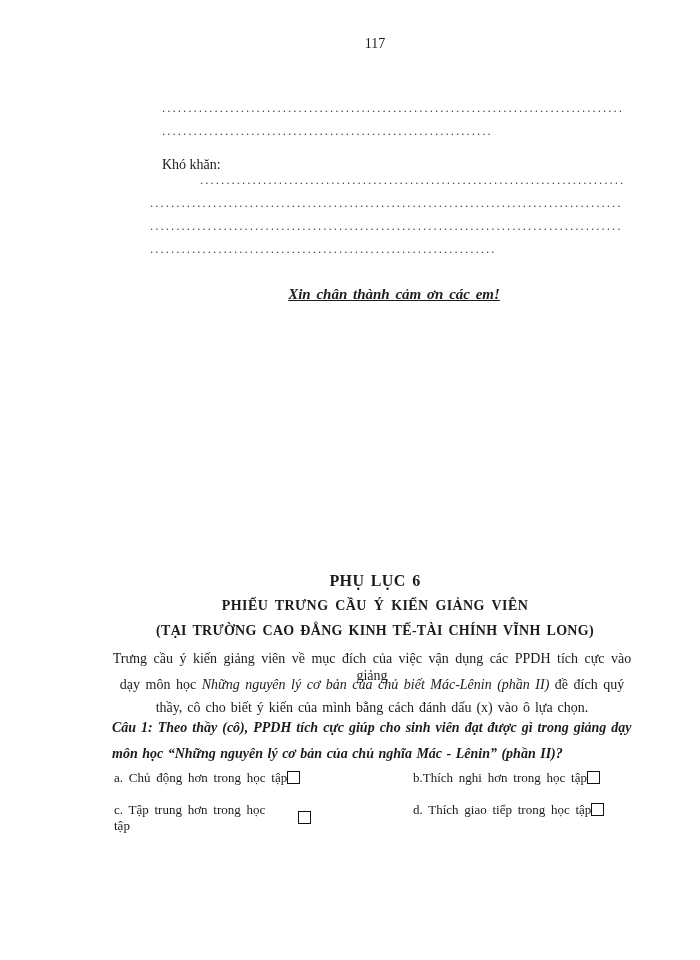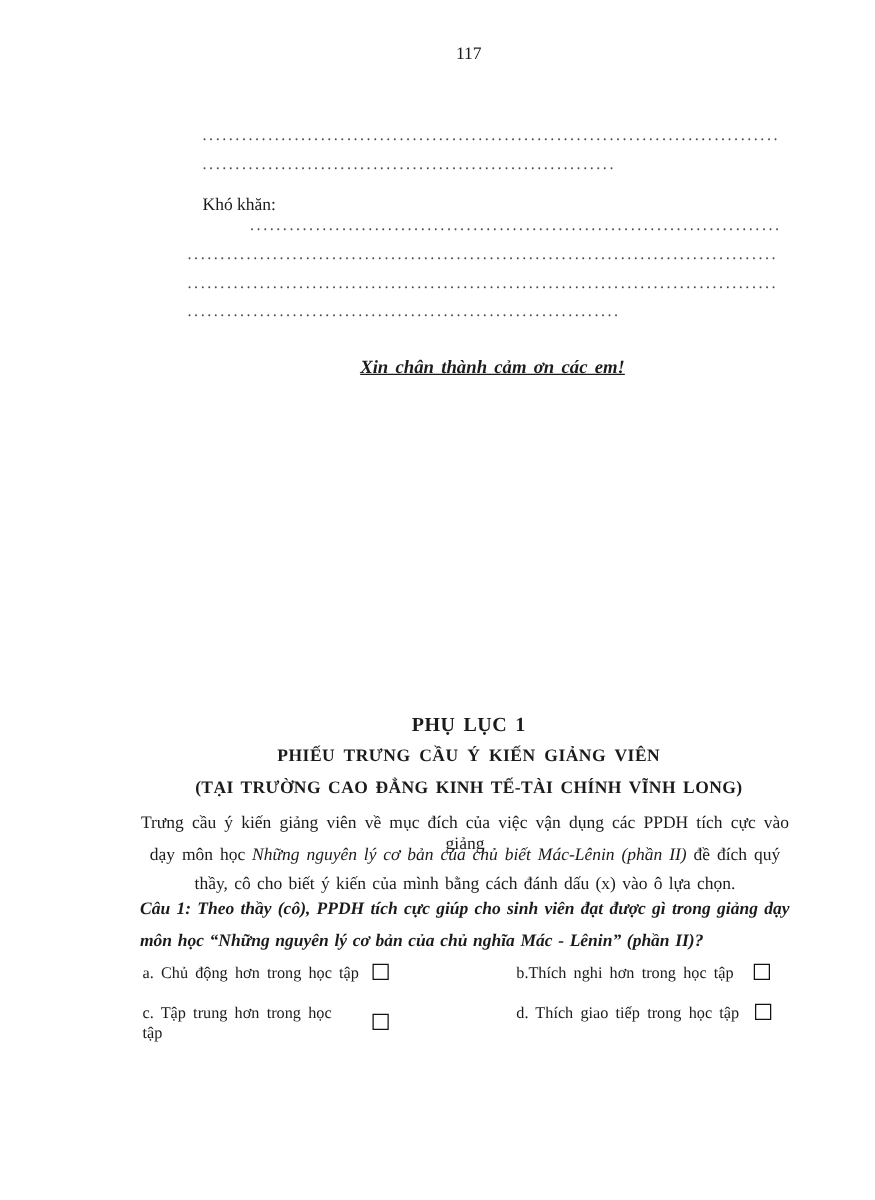--- a/index.html
+++ b/index.html
@@ -38,21 +38,21 @@
   .intro{font-size:14px;line-height:17px;}
   .intro1{top:650px;left:108px;width:528px;text-align:center;word-spacing:3px;}
   .intro2{top:676px;left:108px;width:528px;text-align:center;word-spacing:2px;}
   .intro3{top:699px;left:108px;width:528px;text-align:center;word-spacing:1.5px;}
   .italic{font-style:italic;}
   .q{font-size:14px;font-weight:bold;font-style:italic;line-height:17px;}
   .q1l1{top:719px;left:112px;width:525px;word-spacing:1.5px;}
   .q1l2{top:745px;left:112px;width:525px;word-spacing:1px;}
   .q2{top:829px;left:112px;width:525px;word-spacing:1px;}
   .opt{
-    display:flex;align-items:center;justify-content:space-between;
+    display:flex;align-items:center;justify-content:flex-start;
     font-size:13px;word-spacing:2.5px;line-height:16px;
   }
   .opt-a{top:770px;left:114px;width:197px;}
   .opt-b{top:770px;left:413px;width:203px;}
   .opt-c{top:802px;left:114px;width:197px;gap:28px;}
   .opt-d{top:802px;left:413px;width:204px;}
   .checkbox{
     display:inline-block;box-sizing:border-box;
     width:13px;height:13px;border:1.6px solid #111;
     background:#fff;margin-bottom:2px;flex:0 0 auto;
@@ -70,21 +70,21 @@
 
   <div class="abs kho-khan">Khó khăn:</div>
 
   <div class="abs dotline dl3">..........................................................................................................................................................................</div>
   <div class="abs dotline dl4">..........................................................................................................................................................................</div>
   <div class="abs dotline dl5">..........................................................................................................................................................................</div>
   <div class="abs dotline dl6">..........................................................................................................................................................................</div>
 
   <div class="abs thanks">Xin chân thành cảm ơn các em!</div>
 
-  <div class="abs appendix-title center">PHỤ LỤC 1</div>
+  <div class="abs appendix-title center">PHỤ LỤC 6</div>
   <div class="abs appendix-sub center">PHIẾU TRƯNG CẦU Ý KIẾN GIẢNG VIÊN</div>
   <div class="abs appendix-school center">(TẠI TRƯỜNG CAO ĐẲNG KINH TẾ-TÀI CHÍNH VĨNH LONG)</div>
 
   <div class="abs intro intro1">Trưng cầu ý kiến giảng viên về mục đích của việc vận dụng các PPDH tích cực vào giảng</div>
   <div class="abs intro intro2"><span>dạy môn học </span><span class="italic">Những nguyên lý cơ bản của chủ biết Mác-Lênin (phần II)</span><span> đề đích quý</span></div>
   <div class="abs intro intro3">thầy, cô cho biết ý kiến của mình bằng cách đánh dấu (x) vào ô lựa chọn.</div>
 
   <div class="abs q q1l1">Câu 1: Theo thầy (cô), PPDH tích cực giúp cho sinh viên đạt được gì trong giảng dạy</div>
   <div class="abs q q1l2">môn học “Những nguyên lý cơ bản của chủ nghĩa Mác - Lênin” (phần II)?</div>
 

